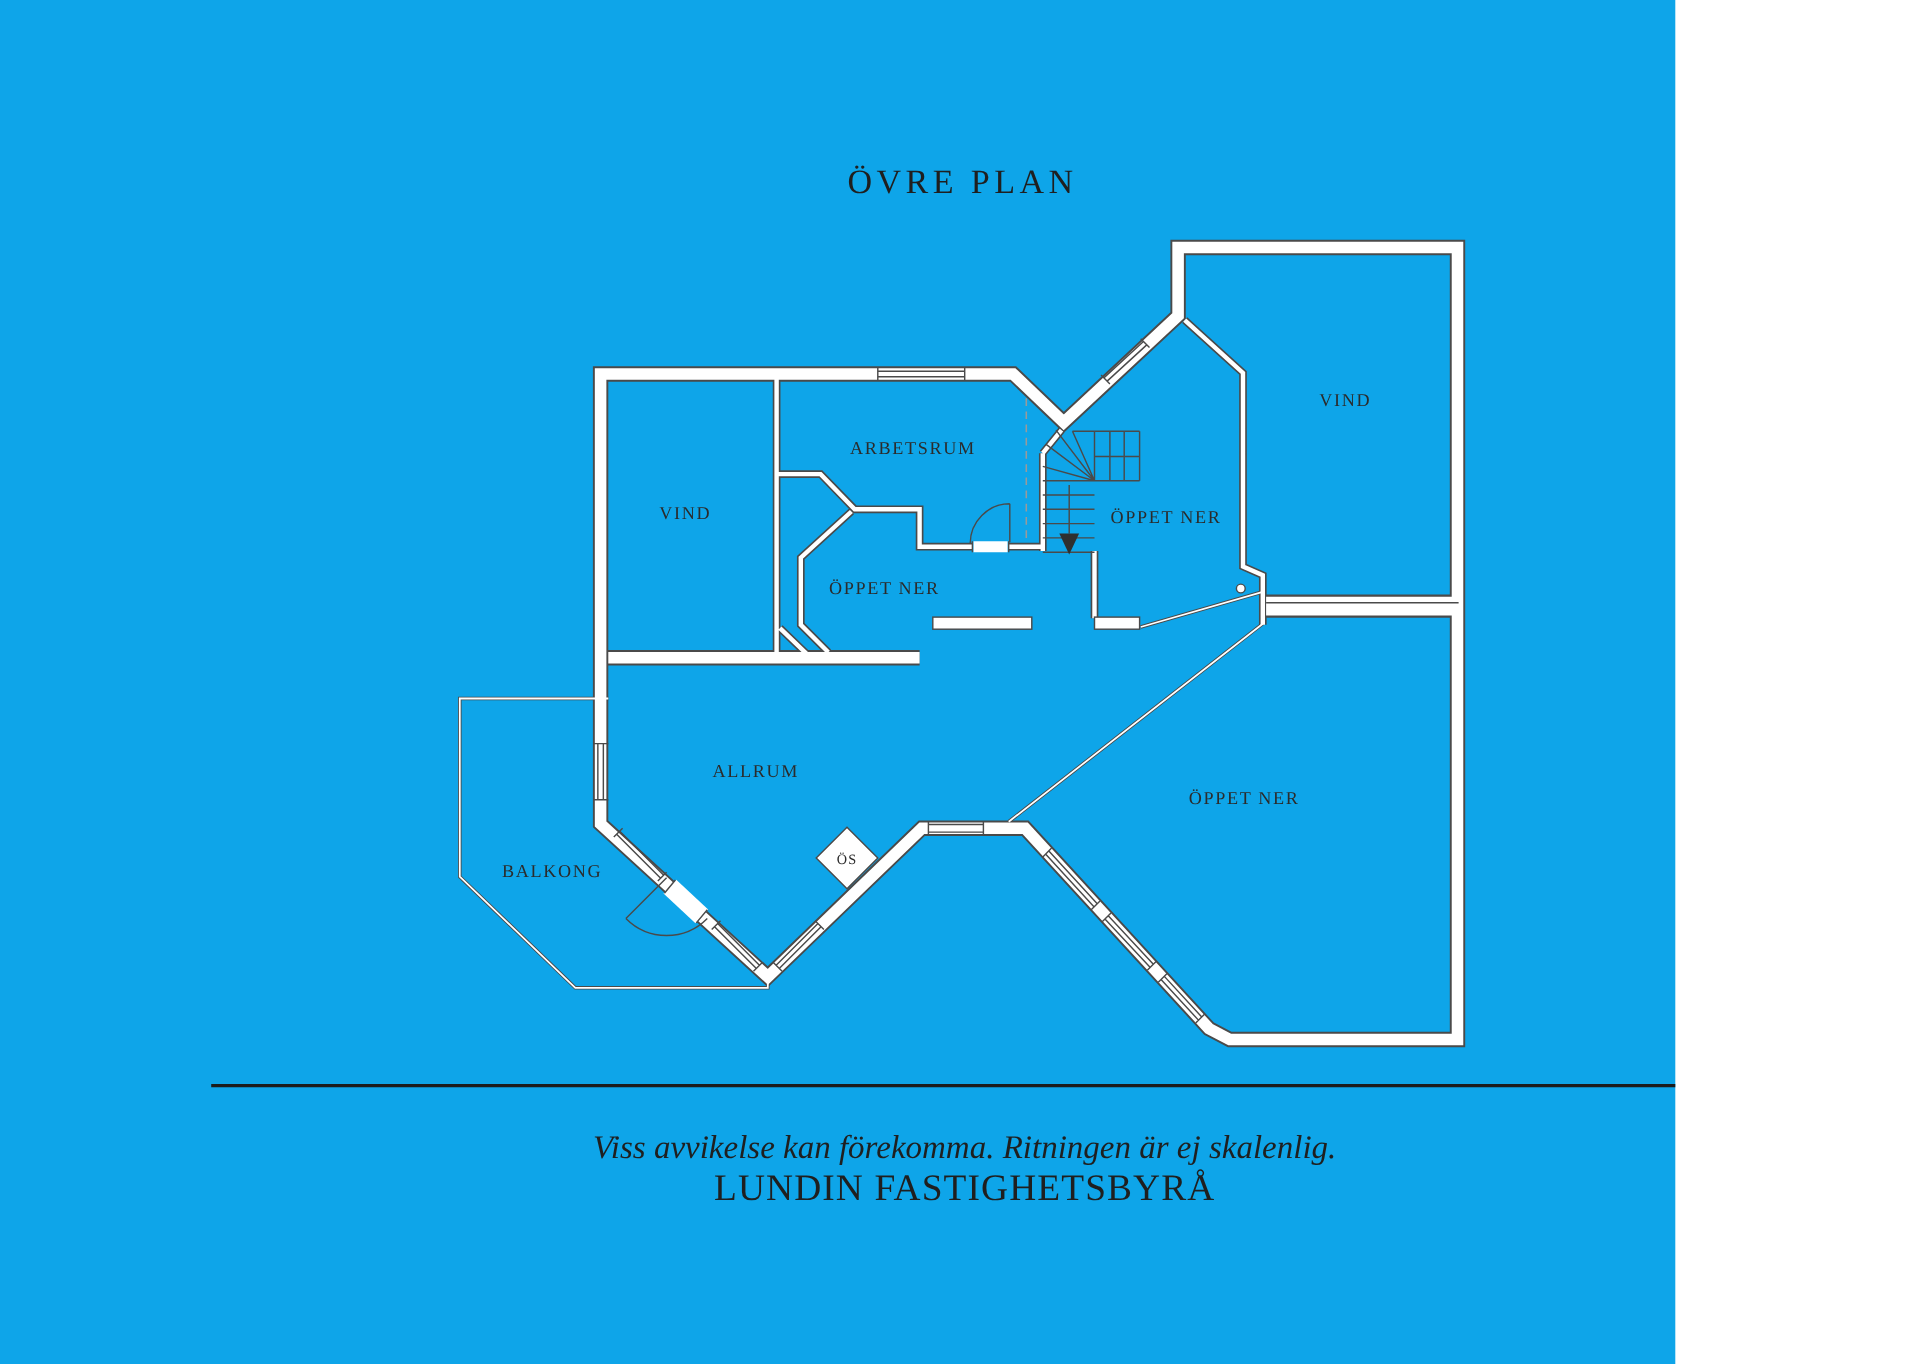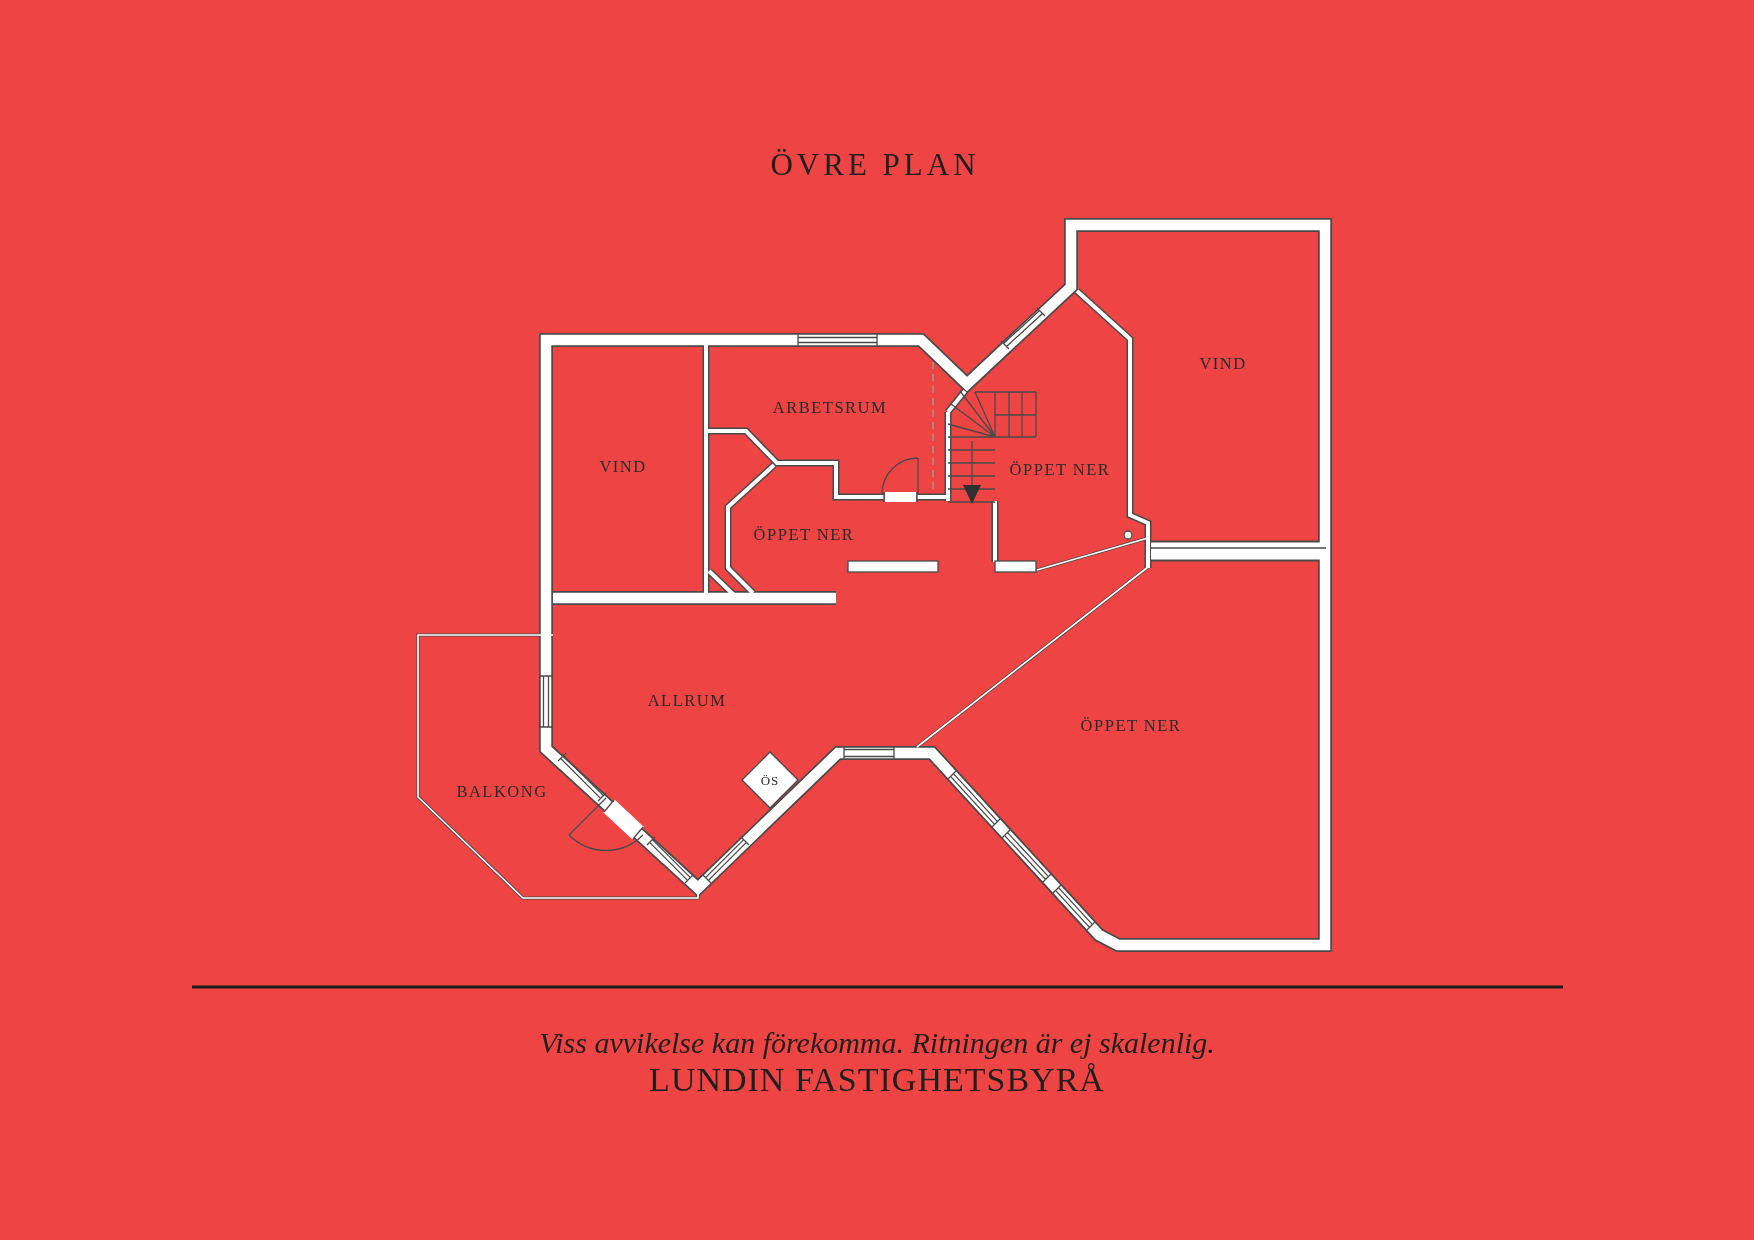--- a/index.html
+++ b/index.html
@@ -1,16 +1,16 @@
 <!DOCTYPE html>
 <html><head>
 <meta charset="utf-8">
 <style>
   html,body{margin:0;padding:0;background:#ffffff;}
-  .page{position:relative;width:1754px;height:1240px;background:#ef4444;overflow:hidden;
+  .page{position:relative;width:1523px;height:1240px;background:#0ea5e9;overflow:hidden;
         font-family:"Liberation Serif","DejaVu Serif",serif;}
   svg{display:block}
   
   .dk{stroke:#4a4a4a;fill:none;stroke-linecap:butt;stroke-linejoin:miter}
   .wh{stroke:#ffffff;fill:none;stroke-linecap:butt;stroke-linejoin:miter}
   .w14d{stroke-width:14px}   .w14w{stroke-width:10.5px}
   .w7d{stroke-width:7px}     .w7w{stroke-width:4px}
   .w21d{stroke-width:21px}   .w21w{stroke-width:17px}
   .w3d{stroke-width:3.2px}   .w3w{stroke-width:1.6px}
   .ln{stroke:#4a4a4a;stroke-width:1.3px;fill:none}

